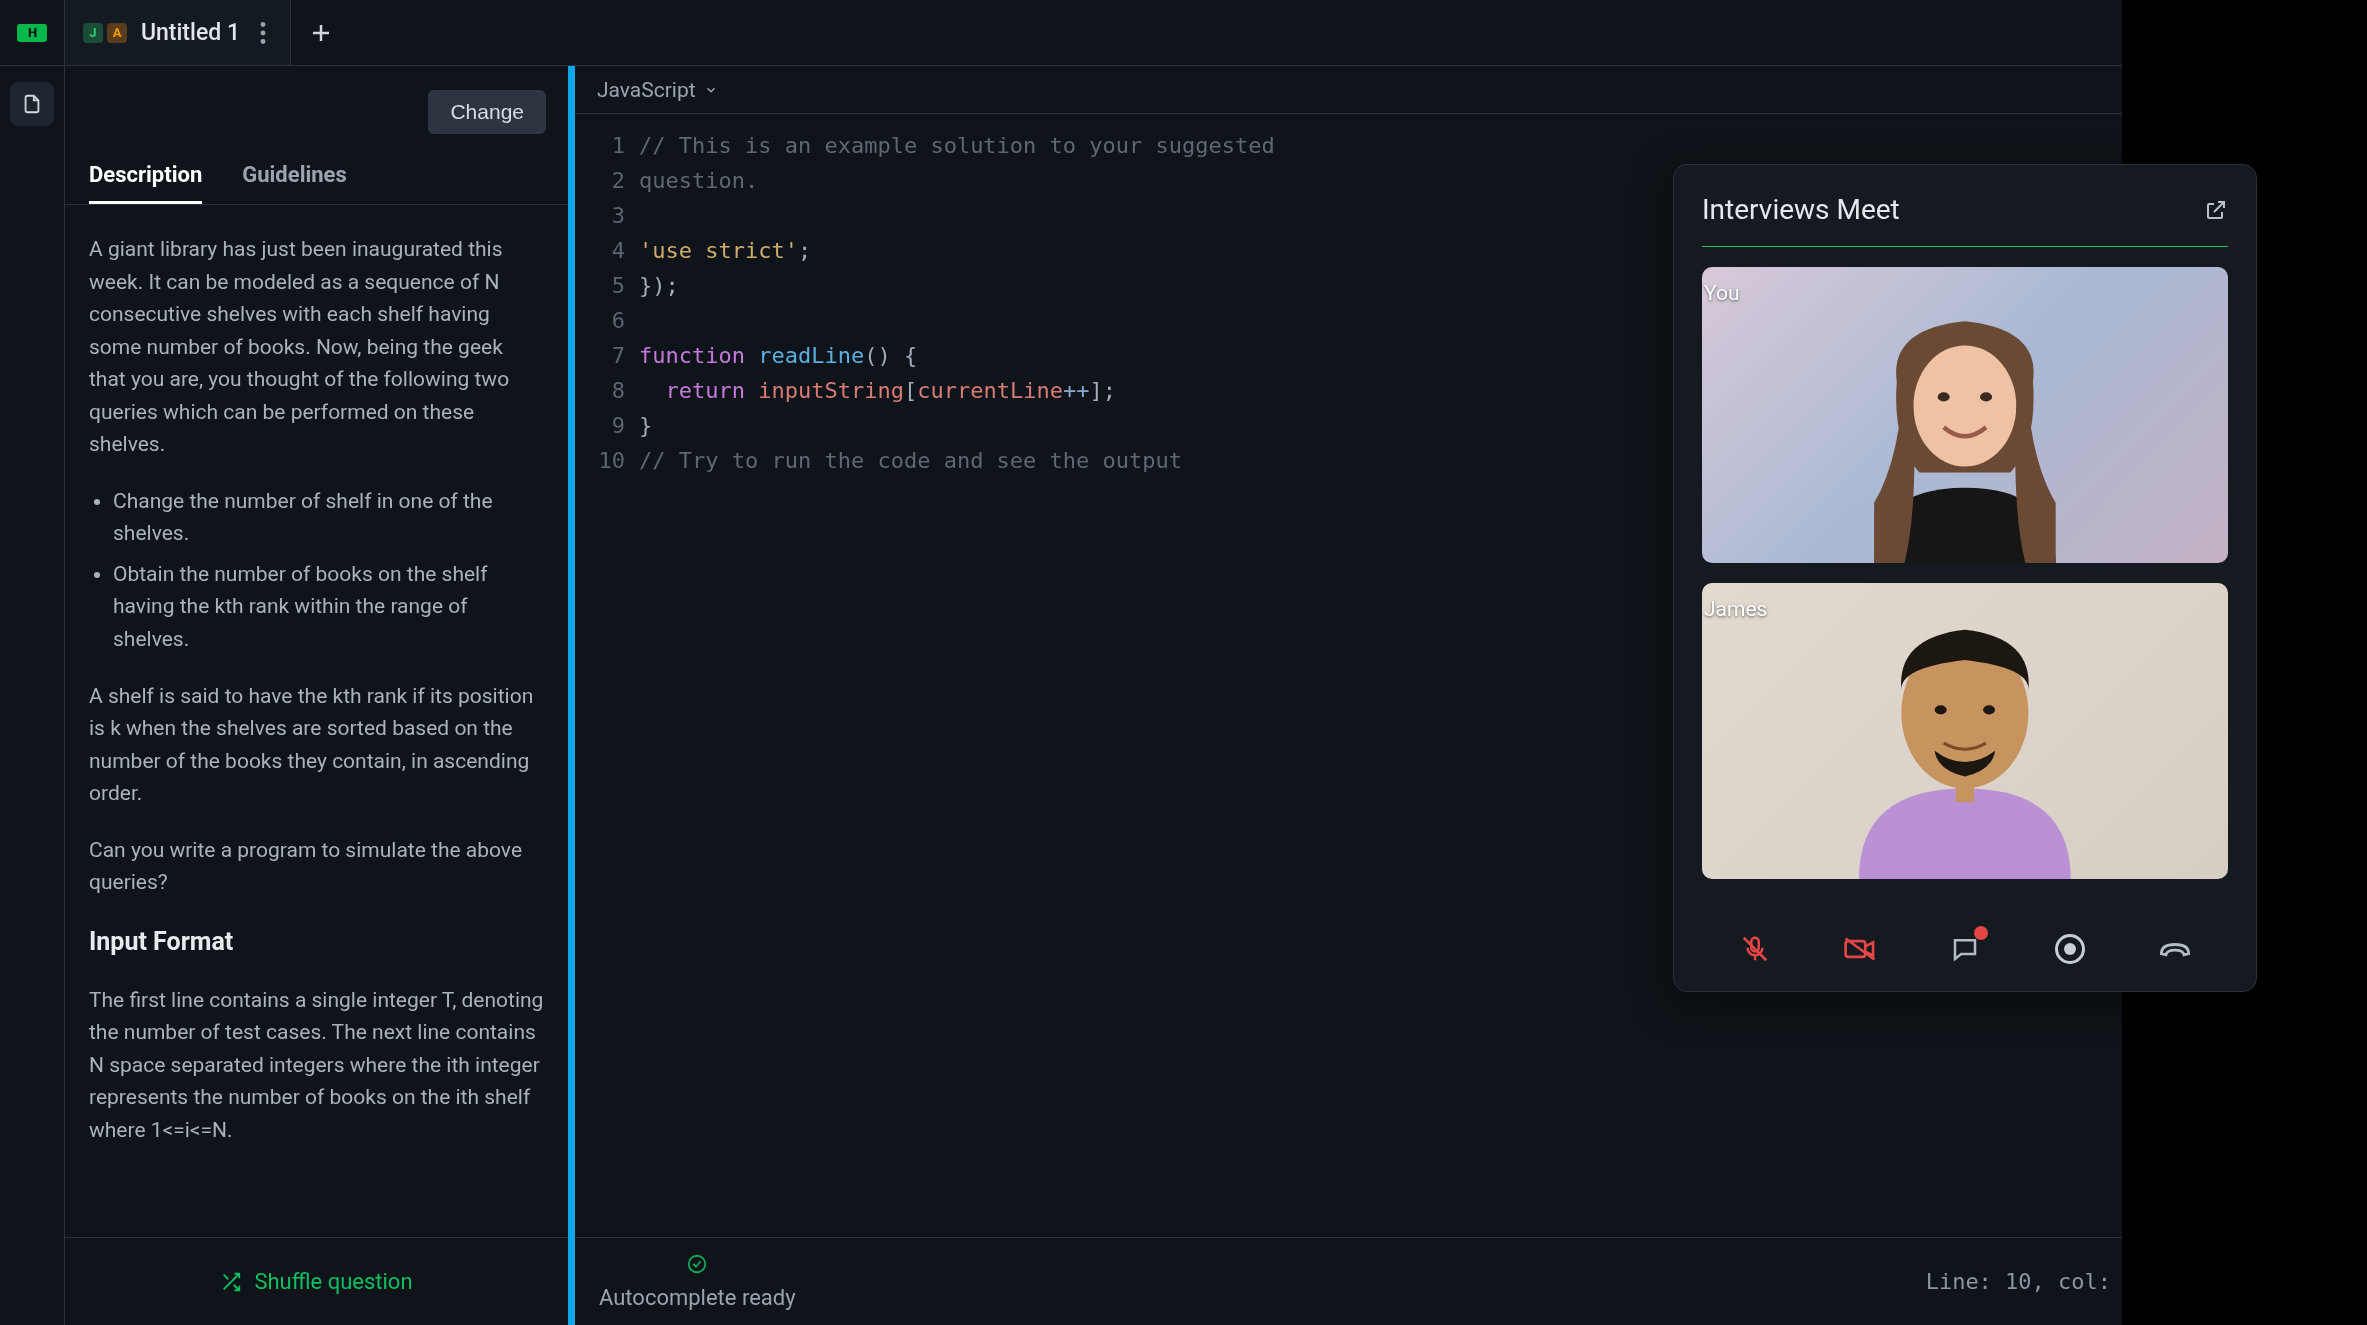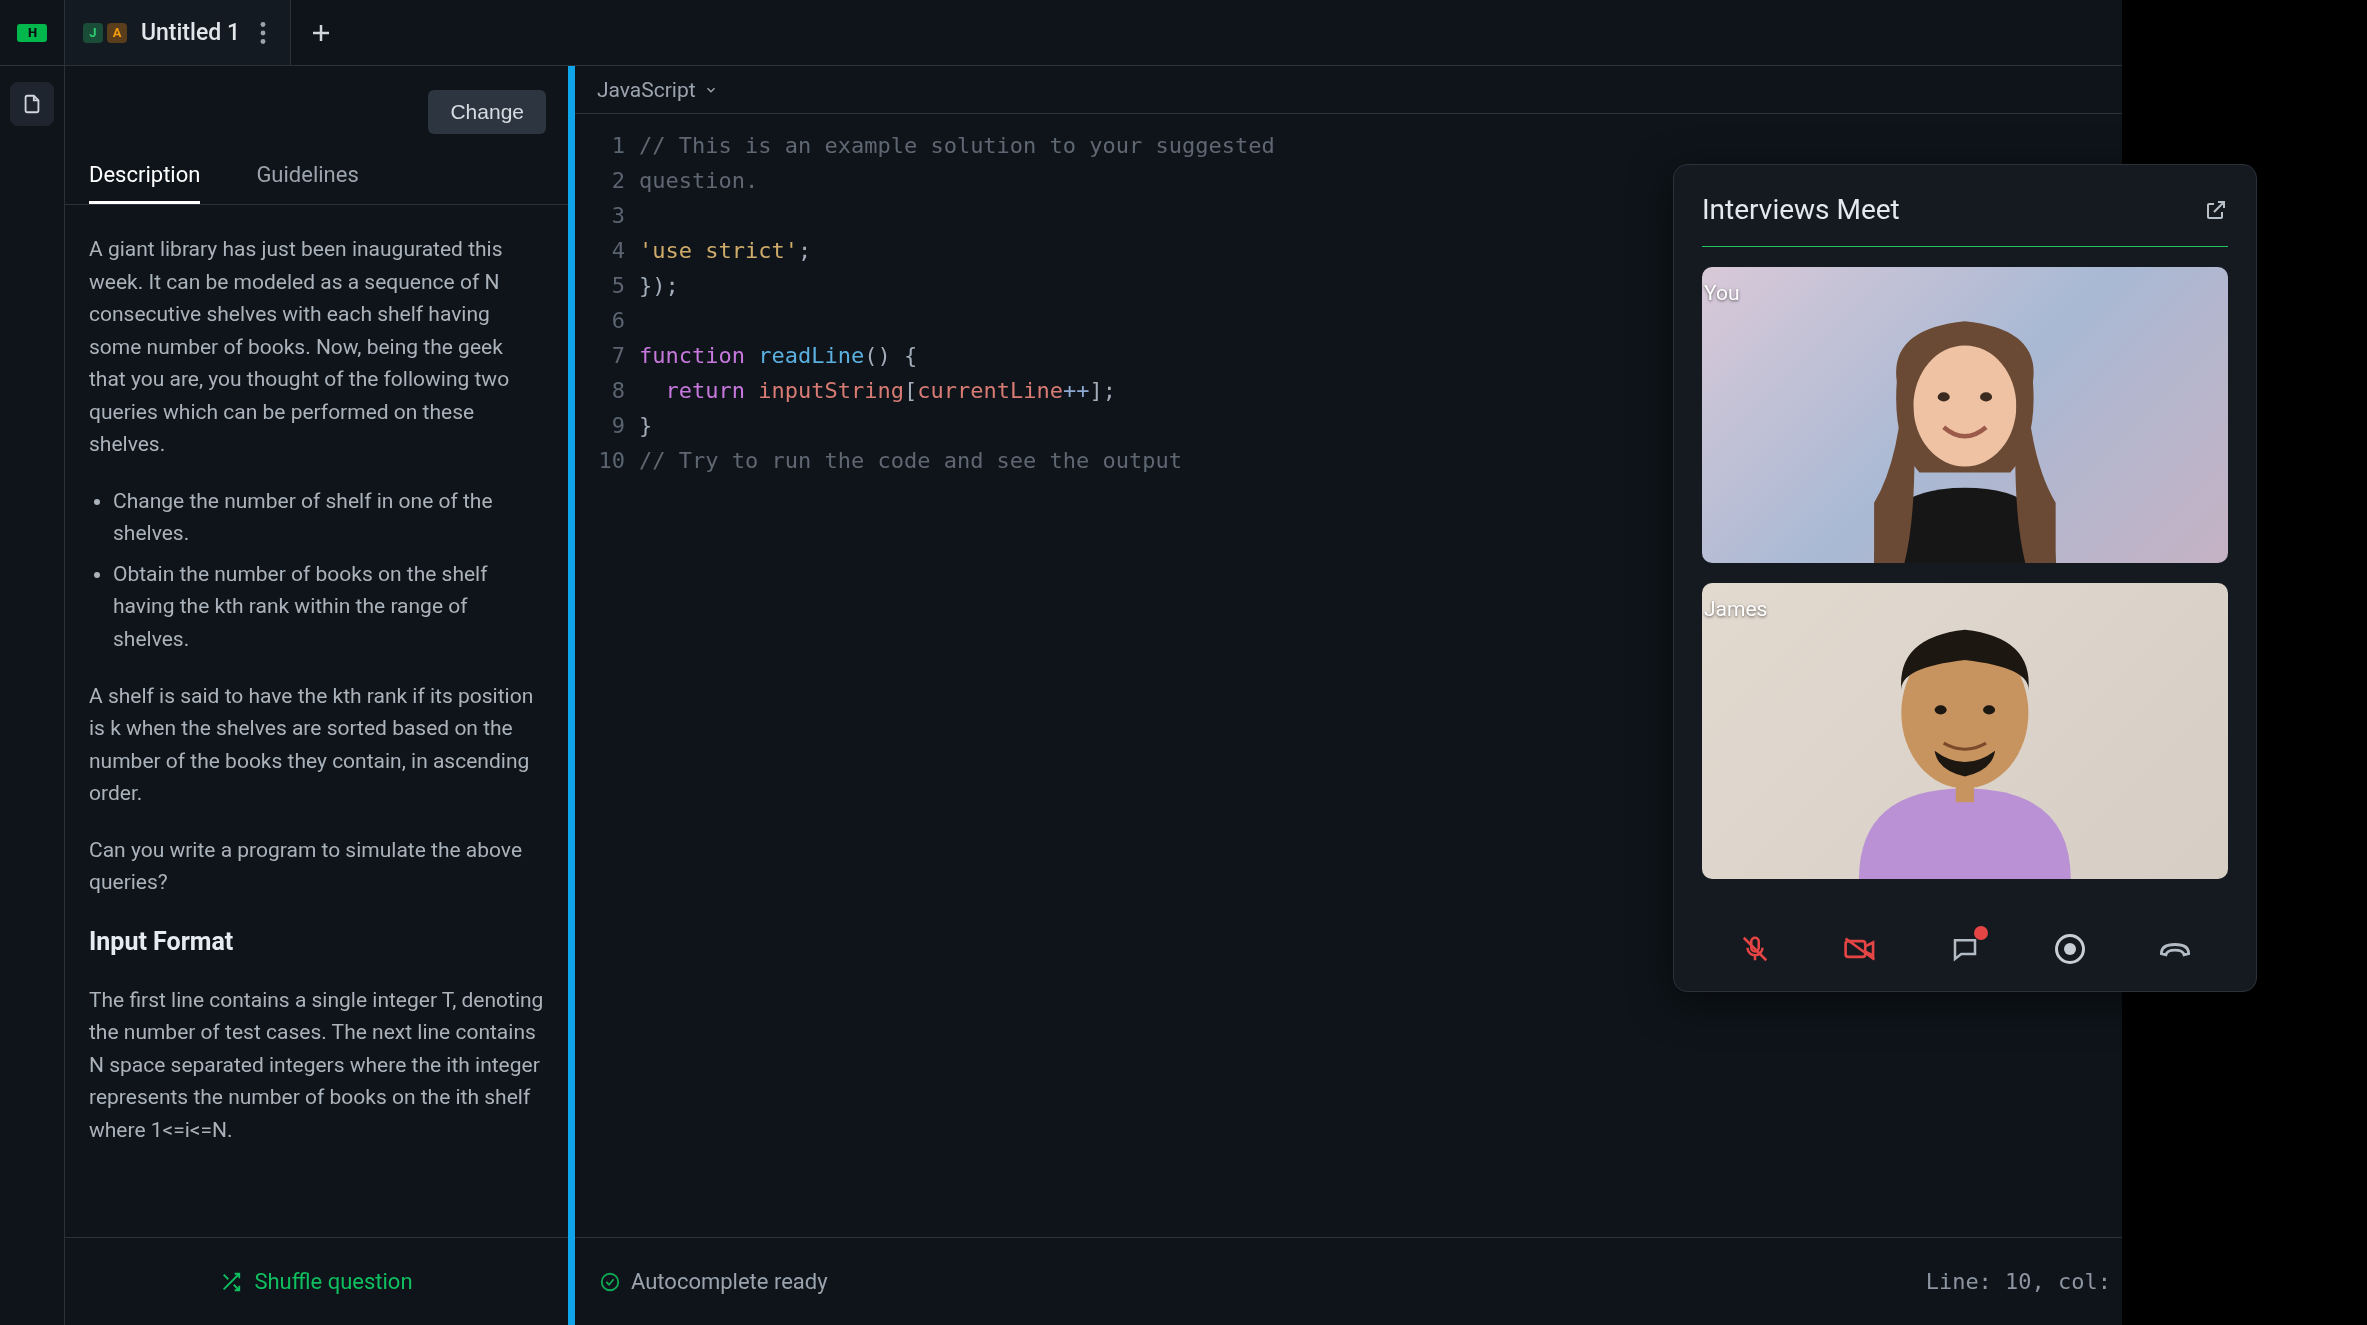--- a/index.html
+++ b/index.html
@@ -106,23 +106,24 @@
   background: #2d3640;
   color: #d6dce2;
   border: none;
   padding: 10px 22px;
   border-radius: 6px;
   font-size: 21px;
   cursor: pointer;
 }
 .tabs-row {
   display: flex;
-  gap: 56px;
+  gap: 40px;
   padding: 28px 24px 0 24px;
   border-bottom: 1px solid #2a3139;
+  font-weight: bold;
 }
 .desc-tab {
   padding-bottom: 14px;
   font-size: 22px;
   color: #9aa3ae;
   cursor: pointer;
 }
 .desc-tab.active {
   color: #fff;
   border-bottom: 3px solid #fff;
@@ -205,21 +206,21 @@
 .editor-footer {
   height: 88px;
   border-top: 1px solid #2a3139;
   display: flex;
   align-items: center;
   padding: 0 24px;
   gap: 20px;
 }
 .ac-status {
   display: flex; align-items: center; gap: 10px;
-  color: #9aa3ae; font-size: 22px;
+  color: #9aa3ae; font-size: 22px; flex-direction: column;
 }
 .ef-spacer { flex: 1; }
 .linecol {
   font-family: monospace; font-size: 22px; color: #8c95a1;
 }
 .run-btn {
   background: #0fa854;
   color: #fff;
   border: none;
   padding: 12px 24px;

